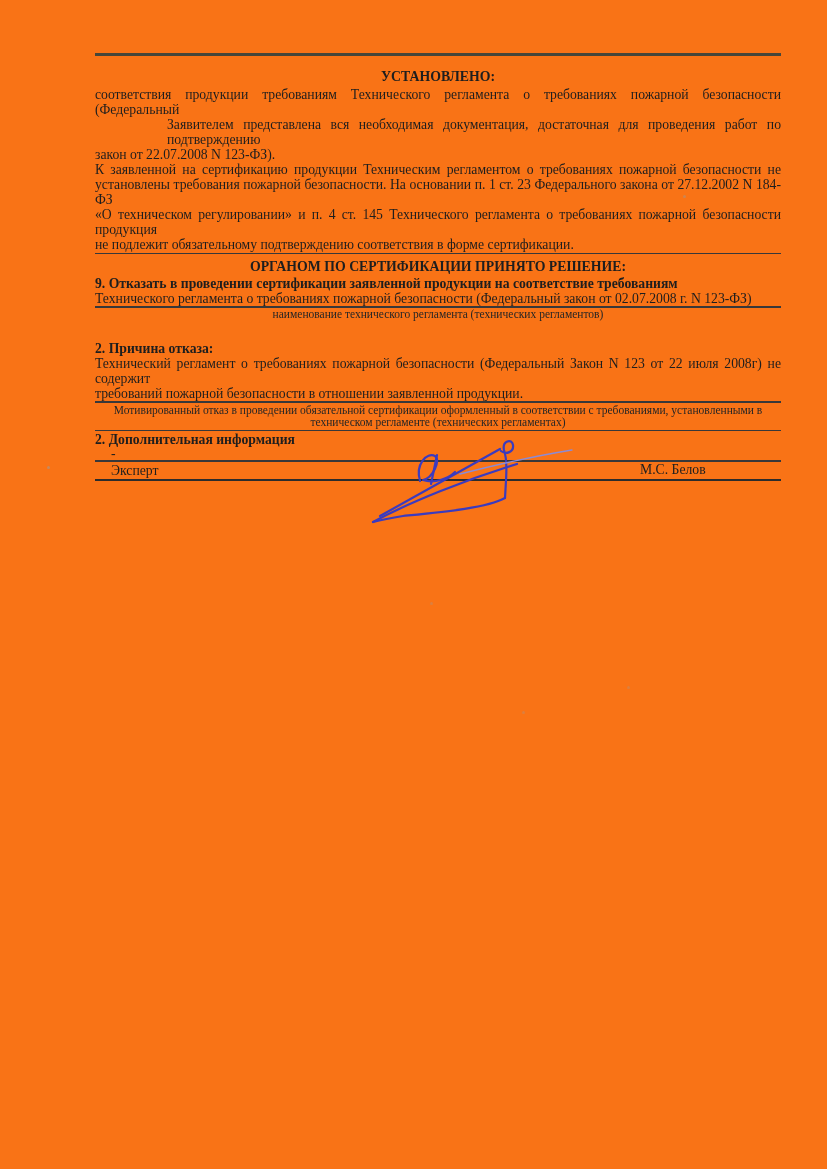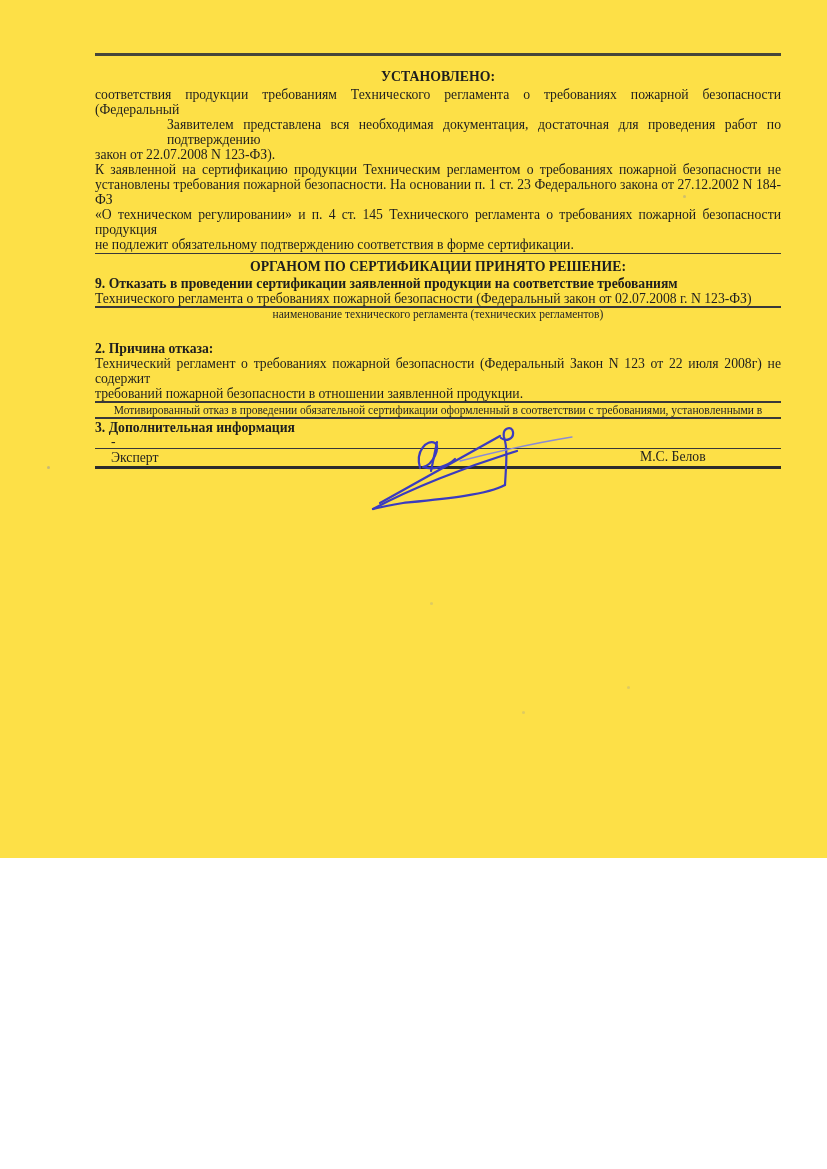--- a/index.html
+++ b/index.html
@@ -1,20 +1,20 @@
 <!DOCTYPE html>
 <html lang="ru"><head>
 <meta charset="utf-8">
 <style>
   html, body { margin: 0; padding: 0; background: #ffffff; }
   .page {
     position: relative;
     width: 827px;
-    height: 858px;
-    background: #fde047;
+    height: 1169px;
+    background: #f97316;
     overflow: hidden;
     font-family: "Liberation Serif", "DejaVu Serif", serif;
     color: #1e1e1e;
   }
   .content {
     position: absolute;
     left: 95px;
     top: 0;
     width: 686px;
   }
@@ -101,23 +101,24 @@
     <div class="line bold mt2">9. Отказать в проведении сертификации заявленной продукции на соответствие требованиям</div>
     <div class="line">Технического регламента о требованиях пожарной безопасности (Федеральный закон от 02.07.2008 г. N 123-ФЗ)</div>
     <div class="rule"></div>
     <div class="caption">наименование технического регламента (технических регламентов)</div>
 
     <div class="line bold mt3">2. Причина отказа:</div>
     <div class="line just">Технический регламент о требованиях пожарной безопасности (Федеральный Закон N 123 от 22 июля 2008г) не содержит</div>
     <div class="line">требований пожарной безопасности в отношении заявленной продукции.</div>
     <div class="rule"></div>
     <div class="caption" style="margin-top:1px;">Мотивированный отказ в проведении обязательной сертификации оформленный в соответствии с требованиями, установленными в</div>
+    <div class="caption">техническом регламенте (технических регламентах)</div>
     <div class="rule" style="margin-top:1px;"></div>
 
-    <div class="line bold" style="margin-top:1px;">3. Дополнительная информация</div>
+    <div class="line bold" style="margin-top:1px;">2. Дополнительная информация</div>
     <div class="dash-line">-</div>
     <div class="rule"></div>
 
     <div class="sign-row">
       <span class="signer-role">Эксперт</span>
       <span class="signer-name">М.С. Белов</span>
       <svg class="signature-svg" viewBox="0 0 230 92">
         <g fill="none" stroke="#3b3bbf" stroke-width="2.2" stroke-linecap="round" stroke-linejoin="round">
           <path d="M 15,82 L 135,15"></path>
           <path d="M 55,47 C 50,30 62,18 70,22 C 76,26 68,44 58,46 C 70,50 84,44 90,38"></path>

